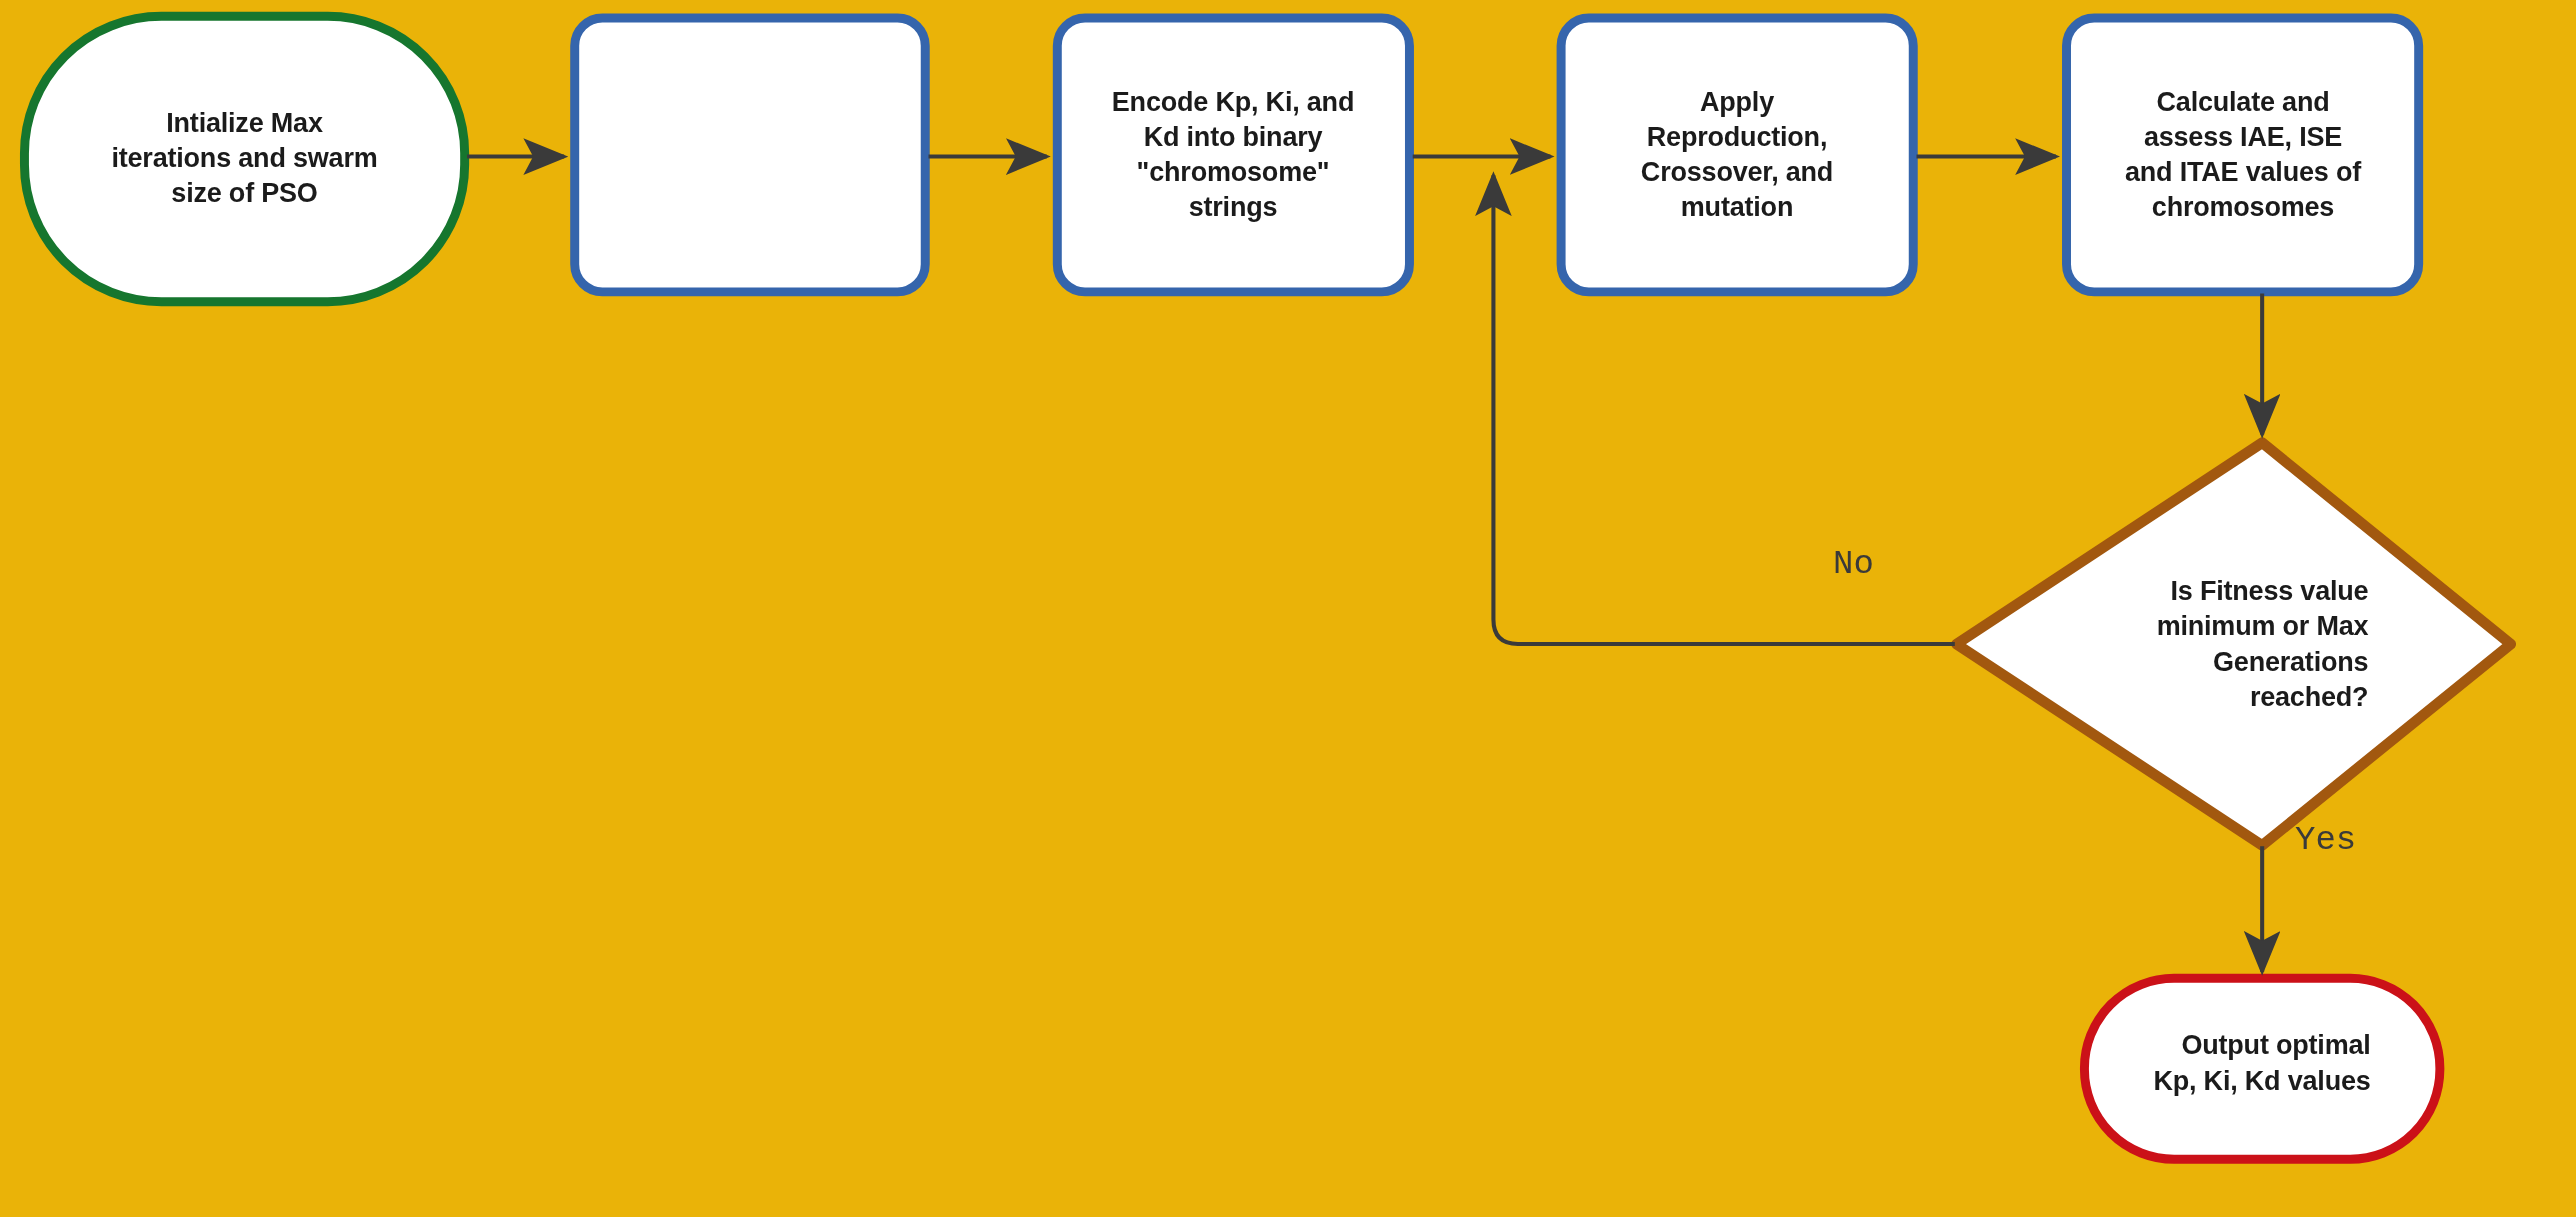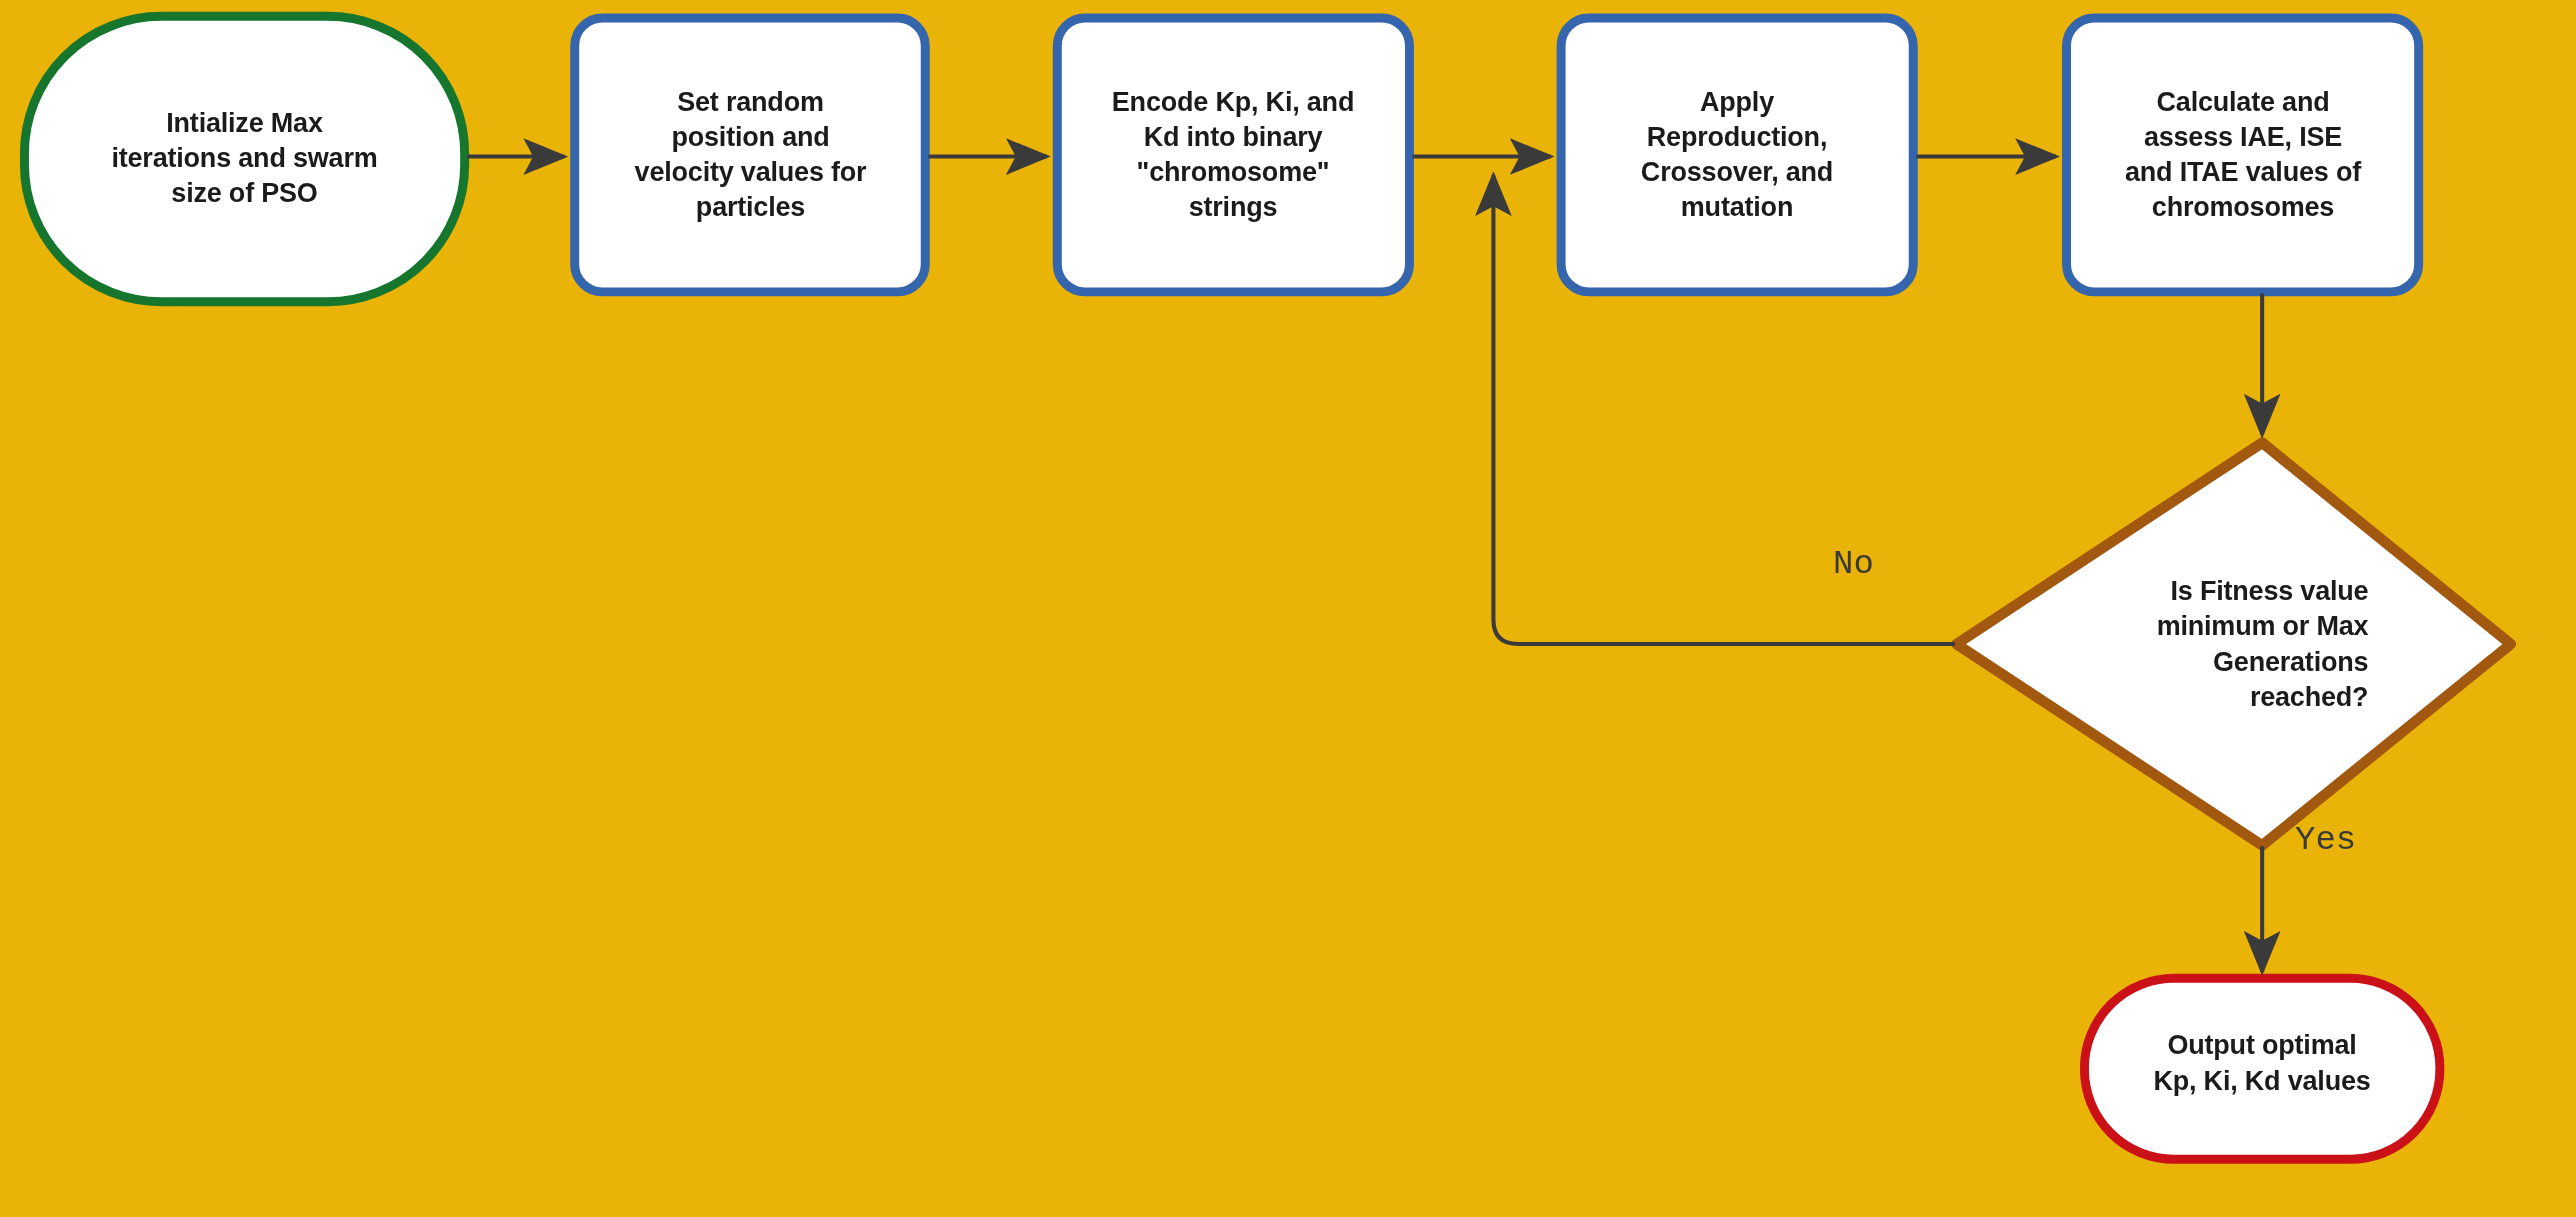--- a/index.html
+++ b/index.html
@@ -39,21 +39,21 @@
     letter-spacing: -0.2px;
     white-space: pre-line;
     pointer-events: none;
   }
   .node-label.n-start    { left:  24.5px; top:  16.3px; width: 440px; height: 285px; font-size: 27px; }
   .node-label.n-init     { left: 575px; top:  18px; width: 351px; height: 274px; font-size: 27px; }
   .node-label.n-encode   { left: 1057px; top: 18px; width: 352px; height: 274px; font-size: 27px; }
   .node-label.n-genetic  { left: 1561px; top: 18px; width: 352px; height: 274px; font-size: 27px; }
   .node-label.n-fitness  { left: 2067px; top: 18px; width: 352px; height: 274px; font-size: 27px; }
   .node-label.n-decision { left: 2087px; top: 522px; width: 351px; height: 245px; font-size: 27px; text-align: right; }
-  .node-label.n-output   { left: 2095px; top: 990px; width: 334px; height: 147px; font-size: 27px; }
+  .node-label.n-output   { left: 2095px; top: 990px; width: 334px; height: 147px; font-size: 27px; text-align: right; }
 
   .edge-label {
     position: absolute;
     font-family: Liberation Mono, monospace;
     font-weight: normal;
     font-size: 34px;
     color: #3a3a3a;
     pointer-events: none;
     white-space: nowrap;
   }
@@ -98,24 +98,20 @@
 
     <path d="M 2398 790 L 1862 790 Q 1832 790 1832 760 L 1832 215" fill="none" stroke="#3a3a3a" stroke-width="5" marker-end="url(#arrowhead)"></path>
 
     <line x1="2775" y1="1038" x2="2775" y2="1192" stroke="#3a3a3a" stroke-width="5" marker-end="url(#arrowhead)"></line>
   </svg>
 
   <div class="node-label n-start">Intialize Max
 iterations and swarm
 size of PSO</div>
 
-  <div class="node-label n-init">Set random
-position and
-velocity values for
-particles</div>
 
   <div class="node-label n-encode">Encode Kp, Ki, and
 Kd into binary
 "chromosome"
 strings</div>
 
   <div class="node-label n-genetic">Apply
 Reproduction,
 Crossover, and
 mutation</div>

